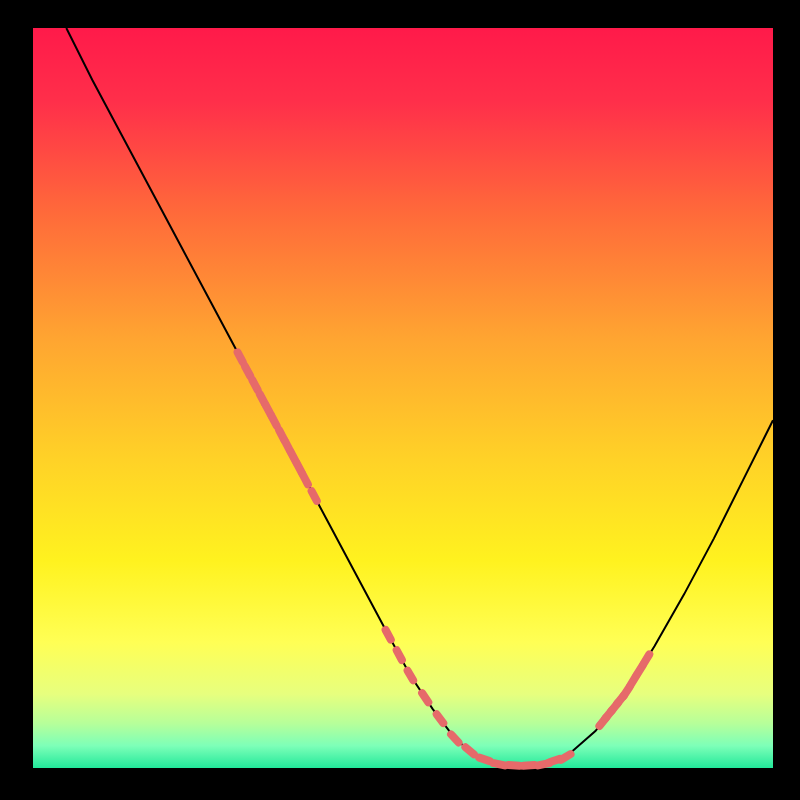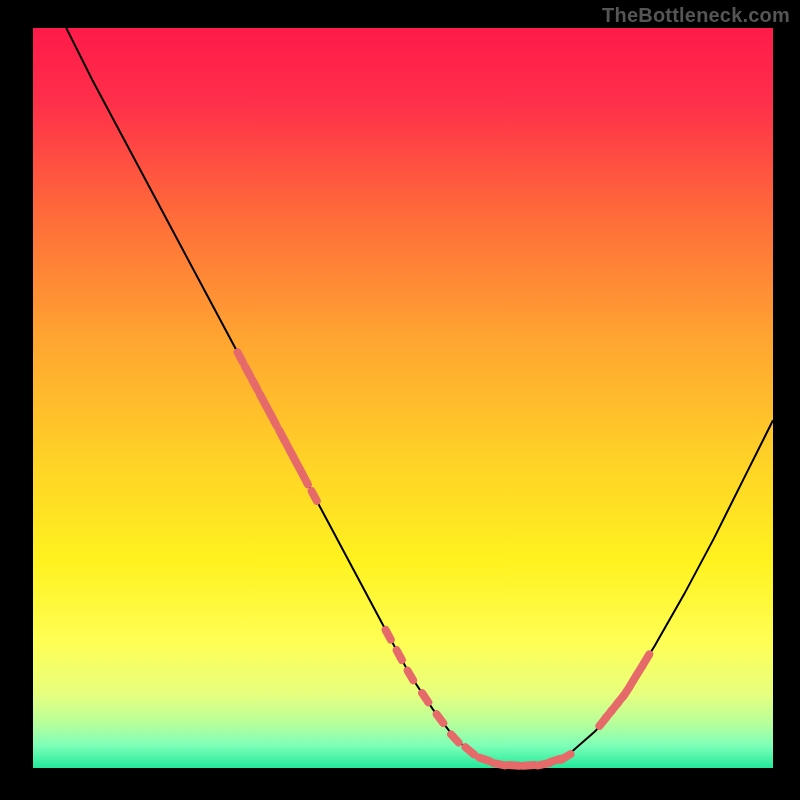--- a/index.html
+++ b/index.html
@@ -29,21 +29,20 @@
   }
   svg.plot {
     position: absolute;
     left: 0;
     top: 0;
   }
 </style>
 </head>
 <body>
 <div class="stage">
-  <div class="watermark">TheBottleneck.com</div>
   <svg class="plot" width="800" height="800" viewBox="0 0 800 800">
     <defs>
       <linearGradient id="bgGrad" x1="0" y1="0" x2="0" y2="1">
         <stop offset="0%" stop-color="#ff1a4a"></stop>
         <stop offset="10%" stop-color="#ff2f4a"></stop>
         <stop offset="25%" stop-color="#ff6a3a"></stop>
         <stop offset="42%" stop-color="#ffa531"></stop>
         <stop offset="58%" stop-color="#ffd127"></stop>
         <stop offset="72%" stop-color="#fff21f"></stop>
         <stop offset="83%" stop-color="#ffff55"></stop>

